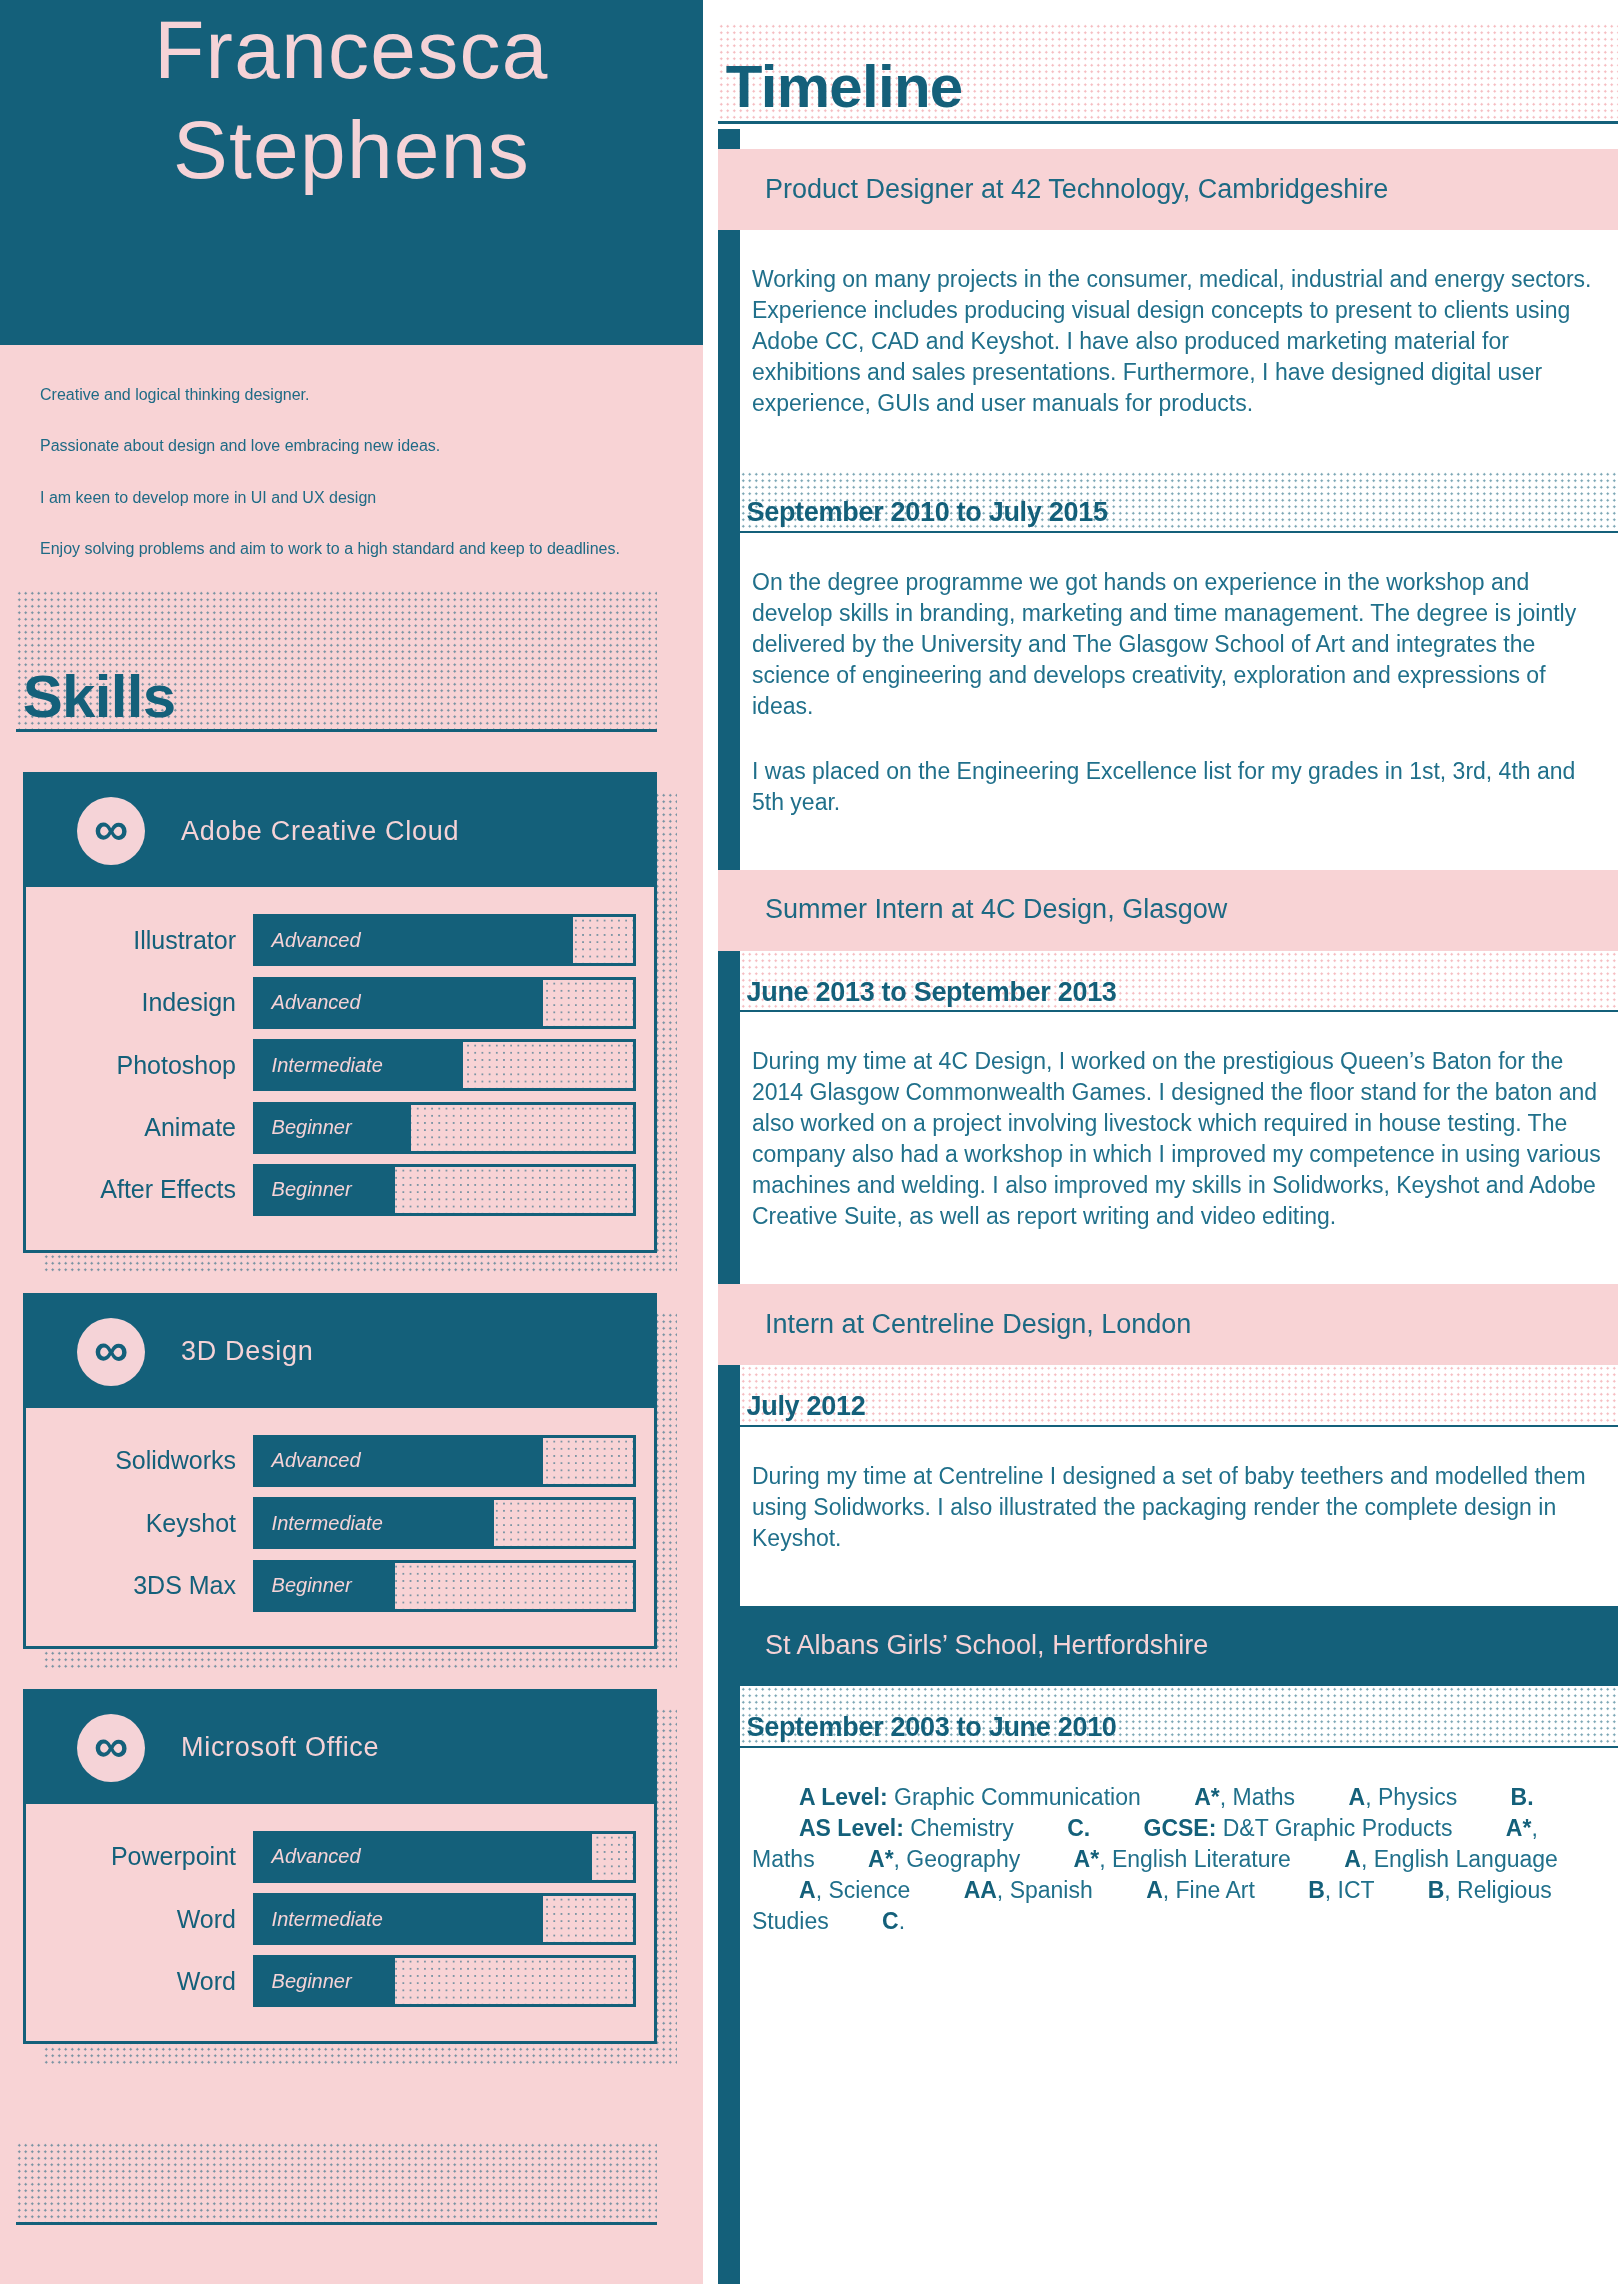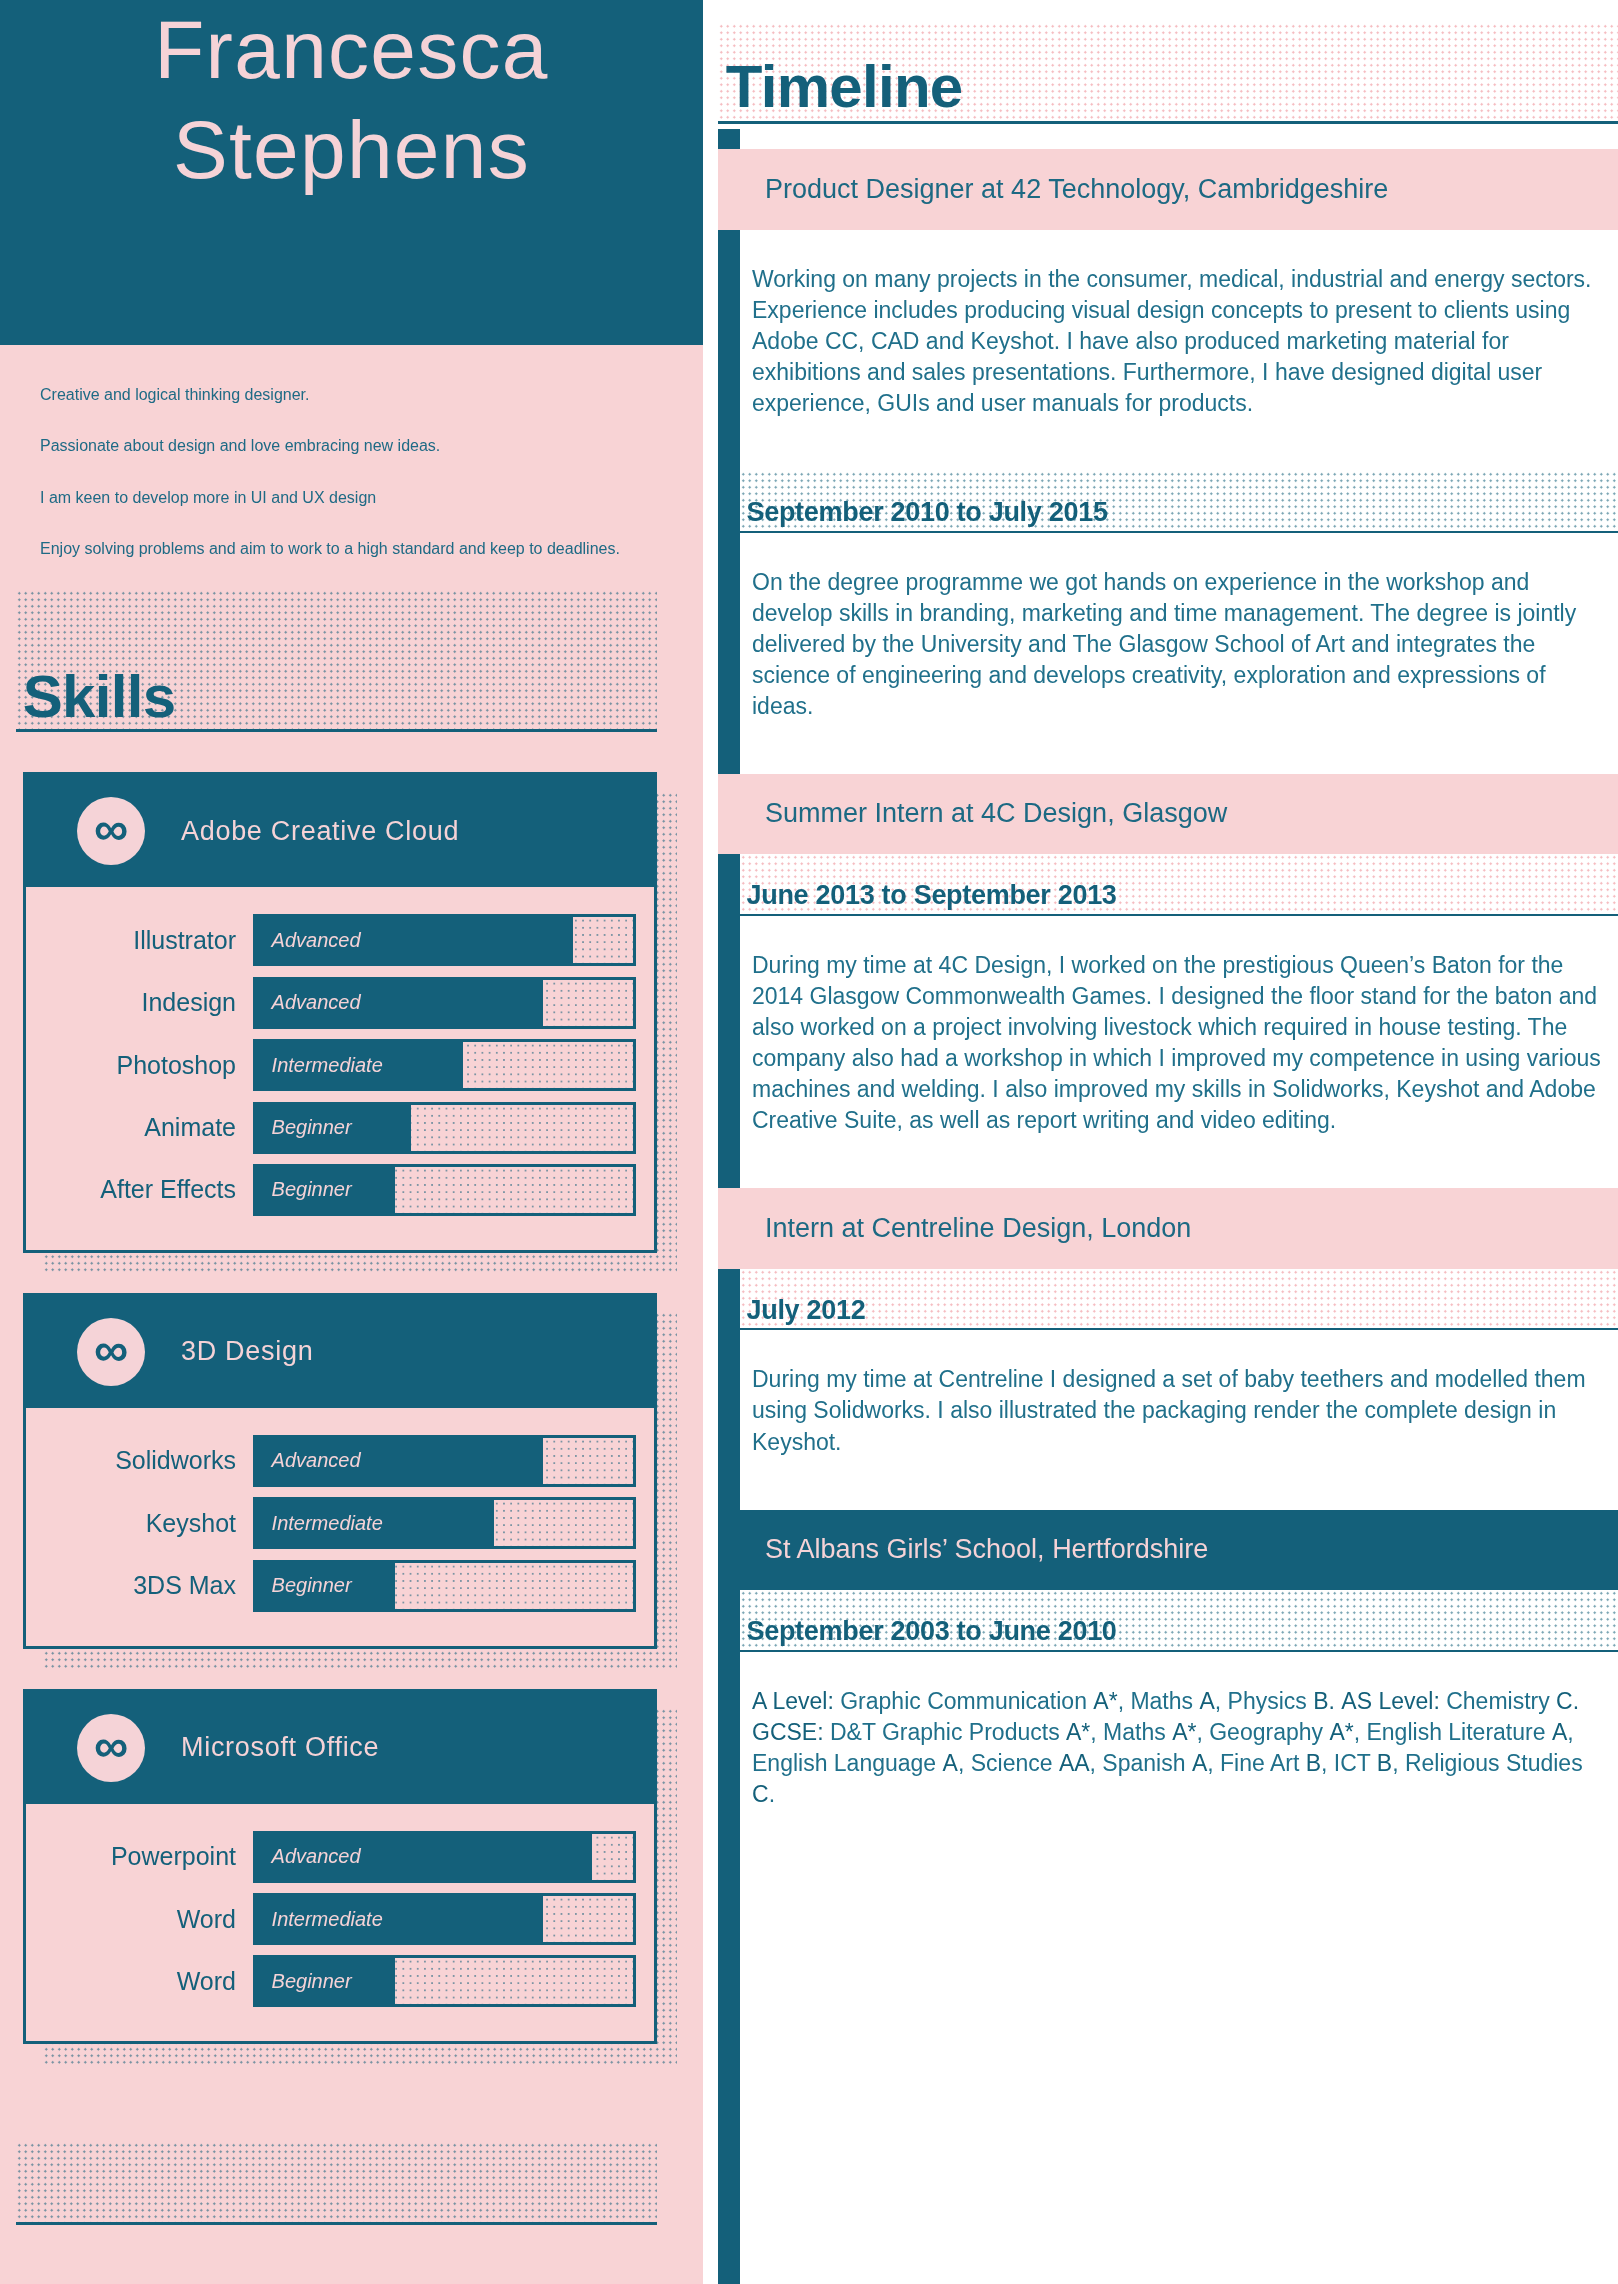--- a/index.html
+++ b/index.html
@@ -57,21 +57,21 @@
   .entry.first{margin-top:25px;}
   .banner{margin-left:15px;padding:23.4px 19.5px 23.4px 47px;font-size:27px;font-weight:300;line-height:1.25;}
   .banner.pink{background:var(--pink);color:#1c6983;}
   .banner.teal{background:var(--teal);color:var(--pink-text);}
   .banner .banner-title b{font-weight:700;}
   .banner-sub{font-size:21.5px;margin-top:7.8px;color:var(--pink-sub);font-weight:300;}
   .date-band{margin-left:37px;border-bottom:2.6px solid var(--teal);padding:26px 0 2.6px 6.5px;}
   .date-band h3{display:inline;margin:0;font-size:27px;font-weight:700;color:var(--teal);letter-spacing:-0.3px;}
   .paras{margin:34px 15.6px 0 49px;color:var(--teal-body);font-size:23px;line-height:1.35;font-weight:300;}
   .paras p{margin:0 0 34px 0;}
-  .paras b{font-weight:400;color:var(--teal);}
+  .paras b{font-weight:700;color:var(--teal);margin-left:47px;}
 </style>
 </head>
 <body>
 
 <div id="page">
 
   <div class="left-col">
     <div class="name-block">
       <div class="name-line">Francesca</div>
       <div class="name-line">Stephens</div>
@@ -247,20 +247,21 @@
             <p><span>Working on many projects in the consumer, medical, industrial and energy sectors. Experience includes producing visual design concepts to present to clients using Adobe CC, CAD and Keyshot. I have also produced marketing material for exhibitions and sales presentations. Furthermore, I have designed digital user experience, GUIs and user manuals for products.</span></p>
           </div>
   </section>
 
   <section class="entry">
     <div class="date-band dots-teal">
       <h3>September 2010 to July 2015</h3>
     </div>
     <div class="paras">
             <p><span>On the degree programme we got hands on experience in the workshop and develop skills in branding, marketing and time management. The degree is jointly delivered by the University and The Glasgow School of Art and integrates the science of engineering and develops creativity, exploration and expressions of ideas.</span></p>
+            <p><span>I was placed on the Engineering Excellence list for my grades in 1st, 3rd, 4th and 5th year.</span></p>
           </div>
   </section>
 
   <section class="entry">
     <div class="banner pink">
       <div class="banner-title"><span>Summer Intern at 4C Design, Glasgow</span></div>
 
     </div>
     <div class="date-band dots-pink">
       <h3>June 2013 to September 2013</h3>

